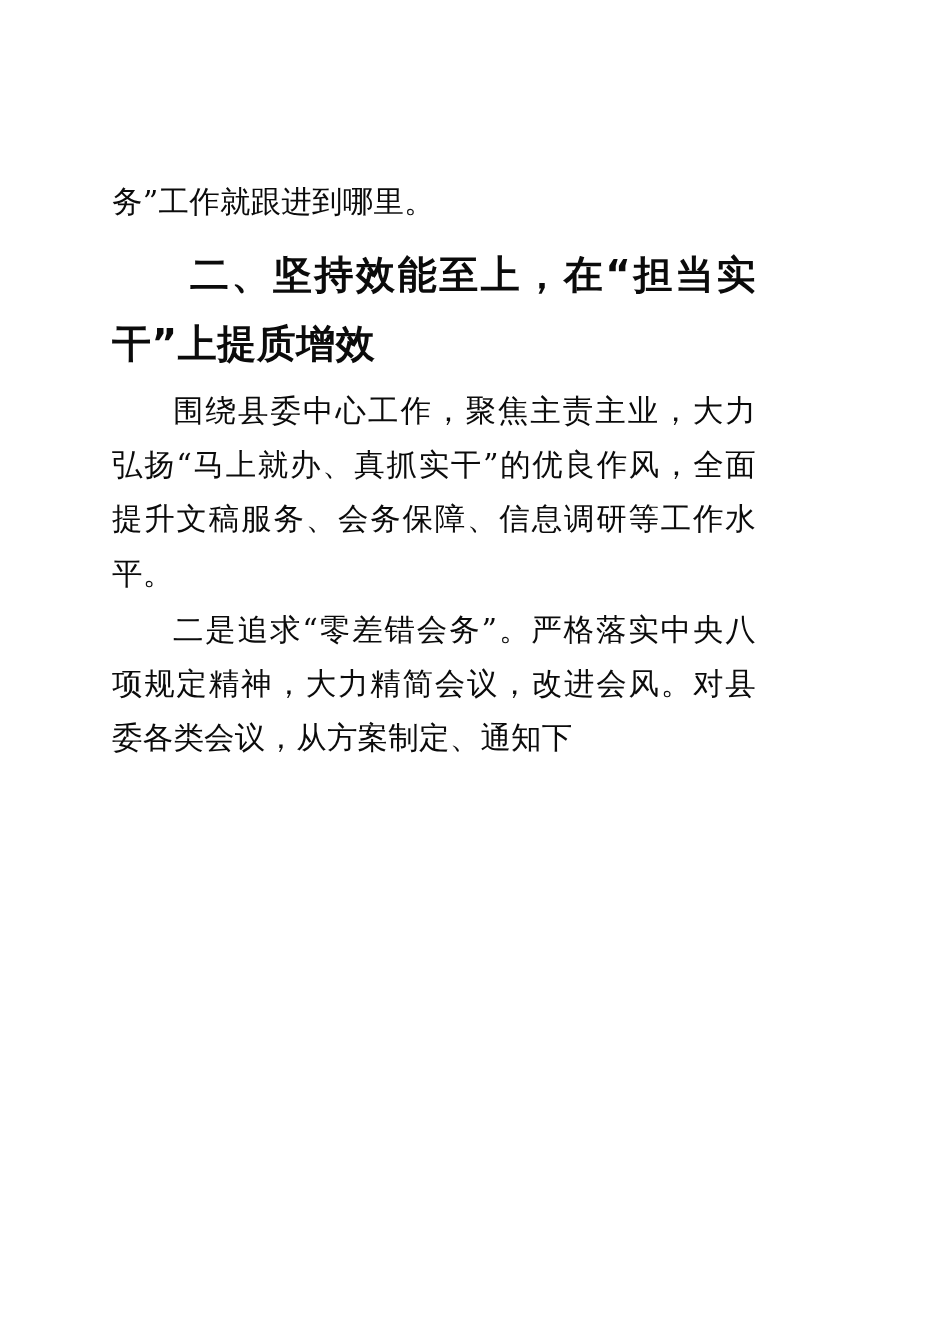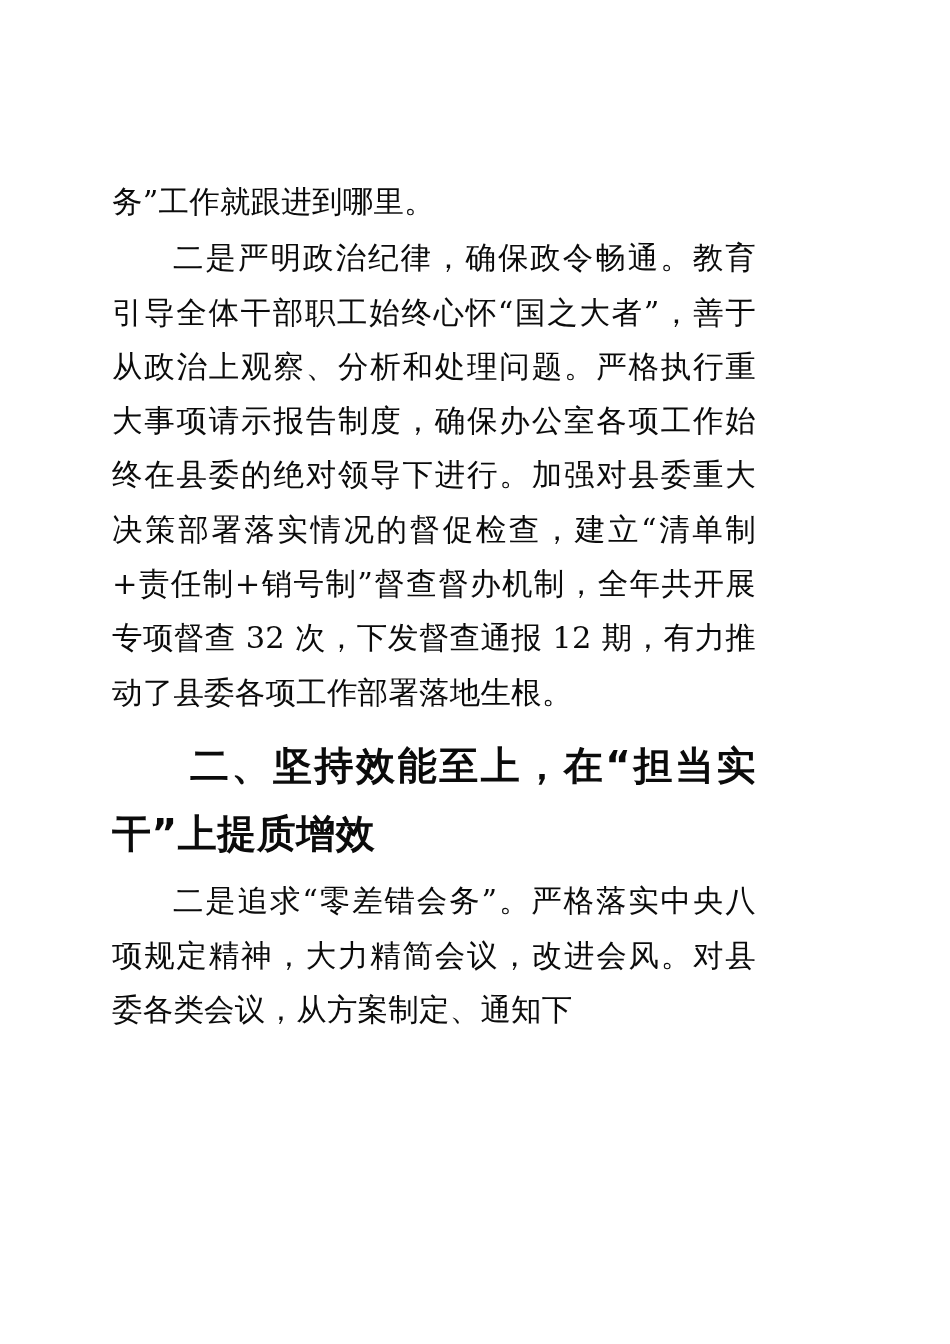--- a/index.html
+++ b/index.html
@@ -45,22 +45,22 @@
   }
 </style>
 </head>
 <body>
 
 <div class="page">
   <div class="doc-body">
 
     <p class="para cont">务”工作就跟进到哪里。</p>
 
-    <p class="para">二是严明政治纪律，确保政令畅通。教育引导全体干部职工始终心怀“国之大者”，善于从政治上观察、分析和处理问题。严格执行重大事项请示报告制度，确保办公室各项工作始终在县委的绝对领导下进行。加强对县委重大决策部署落实情况的督促检查，建立“清单制+责任制+销号制”督查督办机制，全年共开展专项督查 32 次，下发督查通报 12 期，有力推动了县委各项工作部署落地生根。</p>
 
     <h2 class="heading">二、坚持效能至上，在“担当实干”上提质增效</h2>
 
+    <p class="para">围绕县委中心工作，聚焦主责主业，大力弘扬“马上就办、真抓实干”的优良作风，全面提升文稿服务、会务保障、信息调研等工作水平。</p>
 
 
     <p class="para">二是追求“零差错会务”。严格落实中央八项规定精神，大力精简会议，改进会风。对县委各类会议，从方案制定、通知下</p>
 
   </div>
 </div>
 
 </body></html>

